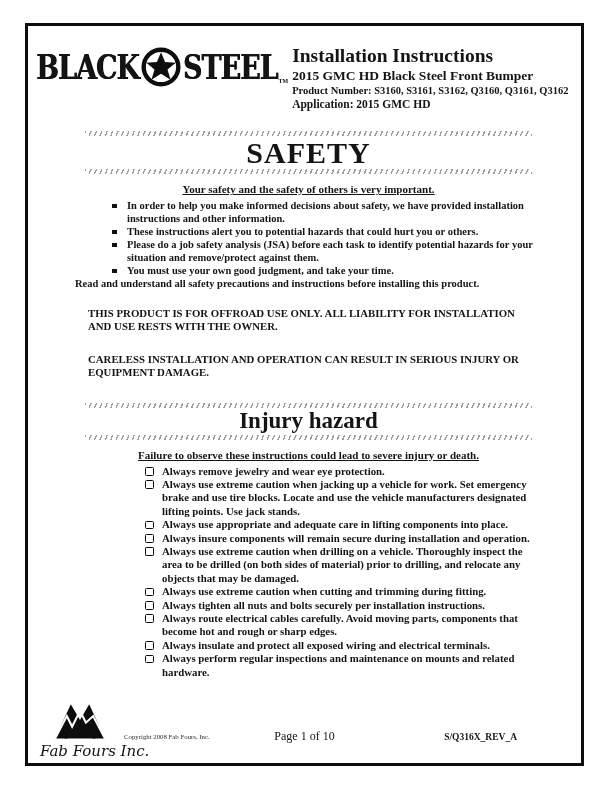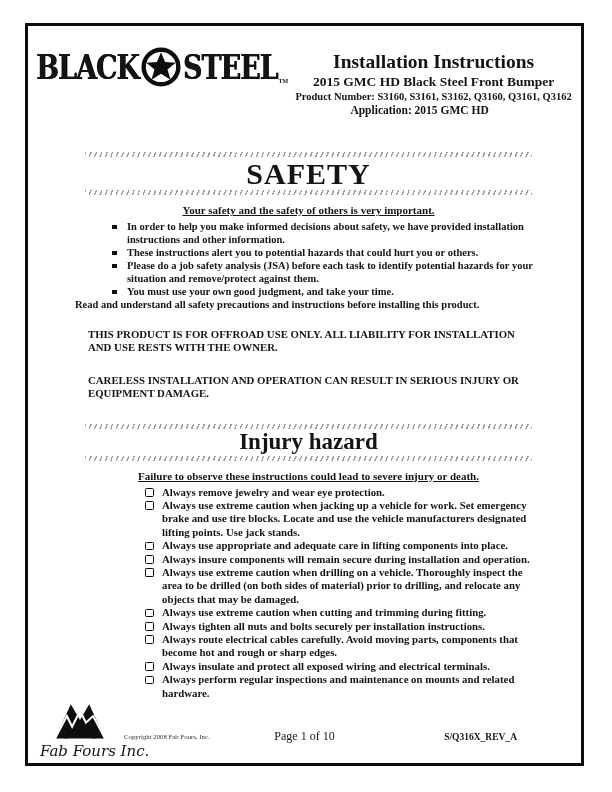--- a/index.html
+++ b/index.html
@@ -14,32 +14,32 @@
   
   .hdr{display:flex;align-items:flex-start;padding:8px 6px 0 8px;}
   .brand{display:flex;align-items:center;margin-top:12px;white-space:nowrap;}
   .brand-word{
     font-family:"DejaVu Serif",serif;font-weight:900;font-size:27px;
     letter-spacing:-1px;transform:scaleY(1.25);display:inline-block;
     text-shadow:0.6px 0 #000;
   }
   .brand-star{width:42px;height:42px;margin:0 1px;flex:0 0 auto;}
   .brand-tm{font-size:6px;font-weight:700;align-self:flex-end;margin:0 0 4px 1px;}
-  .hdr-text{flex:1;text-align:center;padding-left:4px;margin-top:16px;line-height:1.18;}
+  .hdr-text{flex:1;padding-left:4px;margin-top:10px;line-height:1.18;}
   .hdr-title{font-weight:700;font-size:19.5px;}
   .hdr-sub{font-weight:700;font-size:13.5px;margin-top:1px;}
   .hdr-product{font-weight:700;font-size:10.5px;margin-top:1px;}
   .hdr-app{font-weight:700;font-size:11.5px;margin-top:1px;padding-right:28px;}
   
   .inner{margin-left:57px;width:447px;}
   .rule{
     height:5px;width:100%;
     background:repeating-linear-gradient(112deg,#9e9e9e 0 1.4px,rgba(0,0,0,0) 1.4px 5px);
   }
-  .safety{margin-top:34px;}
+  .safety{margin-top:19px;}
   .h-safety{
     margin:1px 0;font-size:30px;font-weight:700;text-align:center;
     letter-spacing:1px;line-height:1.05;
   }
   .h-injury{
     margin:1px 0;font-size:23px;font-weight:700;text-align:center;line-height:1.05;
   }
   .tagline{
     text-align:center;font-weight:700;font-size:11px;margin:9px 0 4px 0;
     text-decoration:underline;

